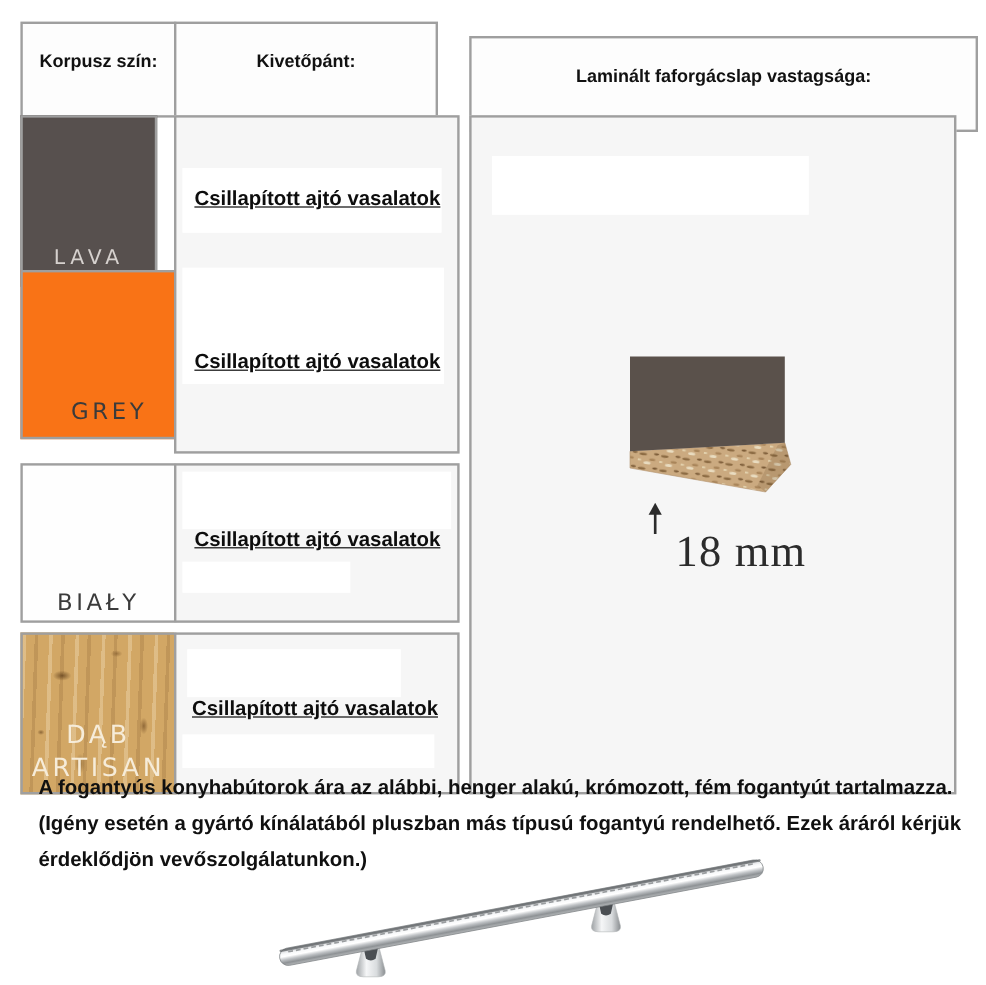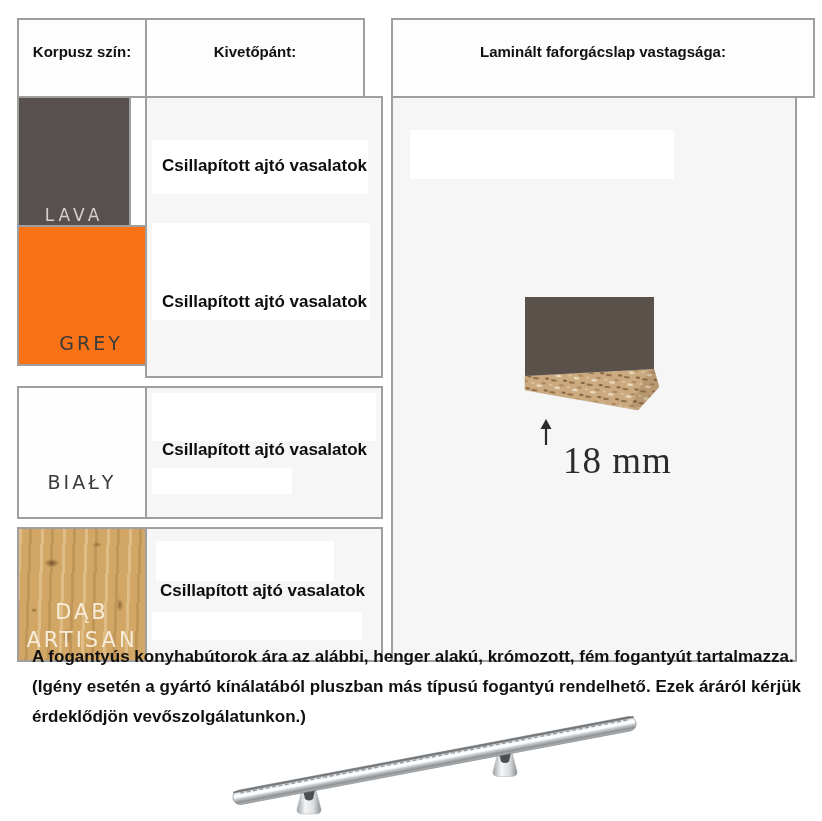--- a/index.html
+++ b/index.html
@@ -5,50 +5,50 @@
   html,body{margin:0;padding:0;background:#ffffff;}
   .page{position:relative;width:822px;height:821px;background:#ffffff;
         font-family:"Liberation Sans",sans-serif;overflow:hidden;}
 
   
   .cell{position:absolute;box-sizing:border-box;border:2px solid #9f9f9f;background:#f6f6f6;}
   .cell.header{background:#fdfdfd;display:flex;align-items:center;justify-content:center;
                padding-bottom:14px;font-weight:bold;font-size:15px;color:#111;}
   .c-h1{left:17px;top:18px;width:130px;height:80px;}
   .c-h2{left:145px;top:18px;width:220px;height:80px;}
-  .c-h3{left:391px;top:18px;width:424px;height:80px;}
+  .c-h3{left:391px;top:30px;width:424px;height:80px;}
 
   .c-lava {left:17px;top:96px;width:114px;height:143px;background:#57504e;}
   .c-grey {left:17px;top:225px;width:148px;height:141px;background:#f97316;}
   .c-bialy{left:17px;top:386px;width:130px;height:133px;background:#fefefe;}
   .c-dab  {left:17px;top:527px;width:130px;height:135px;
            background-color:#d2a765;
            background-image:
              radial-gradient(ellipse 11px 6px at 26% 26%, rgba(106,72,33,.85), rgba(106,72,33,0) 70%),
              radial-gradient(ellipse 5px 10px at 80% 58%, rgba(118,80,38,.7), rgba(118,80,38,0) 70%),
              radial-gradient(ellipse 7px 4px at 62% 12%, rgba(124,86,42,.6), rgba(124,86,42,0) 70%),
              radial-gradient(ellipse 6px 12px at 38% 82%, rgba(106,72,33,.5), rgba(106,72,33,0) 70%),
              radial-gradient(ellipse 4px 3px at 12% 62%, rgba(96,62,26,.6), rgba(96,62,26,0) 75%),
              repeating-linear-gradient(92deg, rgba(255,245,222,.28) 0 3px, rgba(0,0,0,0) 3px 10px,
                 rgba(128,88,44,.22) 10px 13px, rgba(0,0,0,0) 13px 22px);}
 
   .swlabel{position:absolute;left:0;right:0;text-align:center;
            font-family:"DejaVu Sans",sans-serif;}
   .lava-label {bottom:12px;font-size:17px;letter-spacing:4px;color:#d6d1ce;}
   .grey-label {bottom:10px;font-size:19px;letter-spacing:3px;color:#3b3b3b;}
-  .bialy-label{bottom:24px; font-size:19px;letter-spacing:3px;color:#3b3b3b;}
+  .bialy-label{bottom:4px; font-size:19px;letter-spacing:3px;color:#3b3b3b;}
   .dab-label  {bottom:6px; font-size:21px;letter-spacing:3px;color:#f6ecd9;line-height:1.3;}
 
   .c-hinge12{left:145px;top:96px;width:238px;height:282px;}
   .c-hinge3 {left:145px;top:386px;width:238px;height:133px;}
   .c-hinge4 {left:145px;top:527px;width:238px;height:135px;}
   .c-big    {left:391px;top:96px;width:406px;height:566px;}
 
   .patch{position:absolute;background:#ffffff;}
-  .hinge-text{position:absolute;font-weight:bold;font-size:17px;color:#0d0d0d;white-space:nowrap;}
+  .hinge-text{position:absolute;font-weight:bold;font-size:17px;color:#0d0d0d;white-space:nowrap;text-decoration:underline;}
 
   
   .board-svg{position:absolute;left:114px;top:189px;}
   .arrow-svg{position:absolute;left:145px;top:321px;}
   .mm-text{position:absolute;left:130px;top:341px;font-family:Liberation Serif, serif;
            font-size:37px;color:#2b2b2b;letter-spacing:1px;white-space:nowrap;margin-left:40px;}
 
   
   .footer{position:absolute;left:32px;top:642px;width:770px;
           font-weight:bold;font-size:17px;line-height:30px;color:#101010;}

